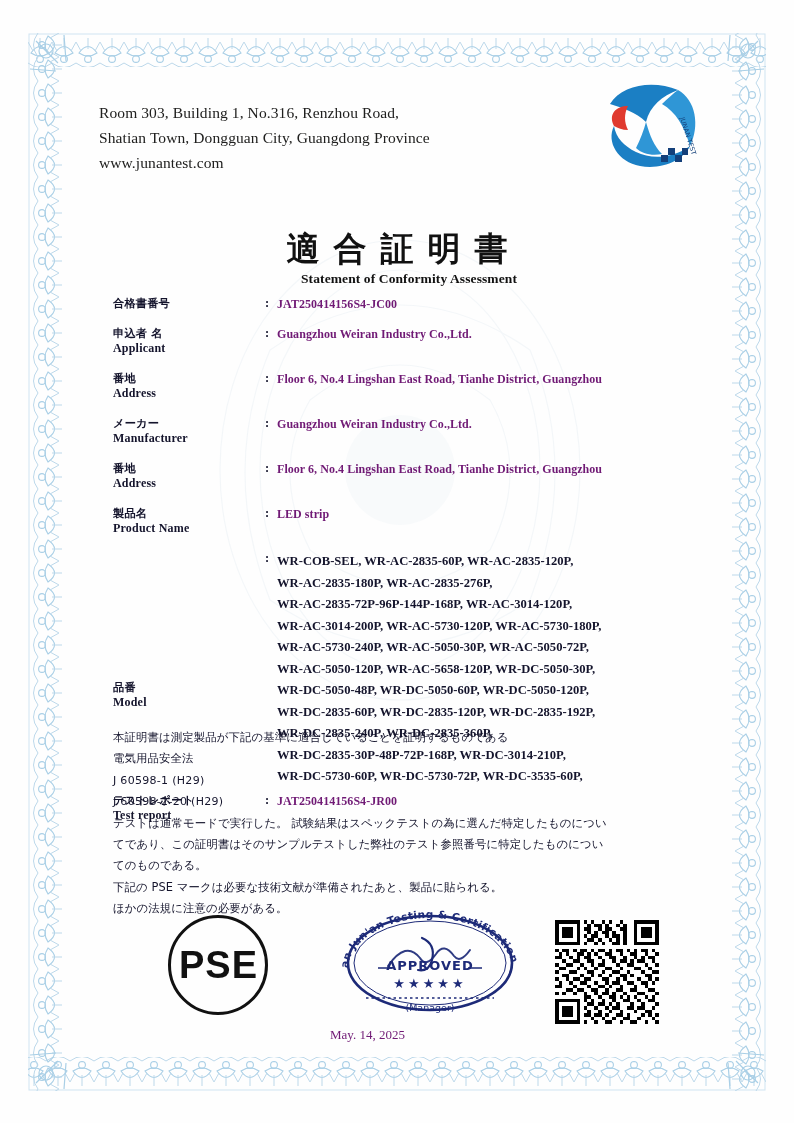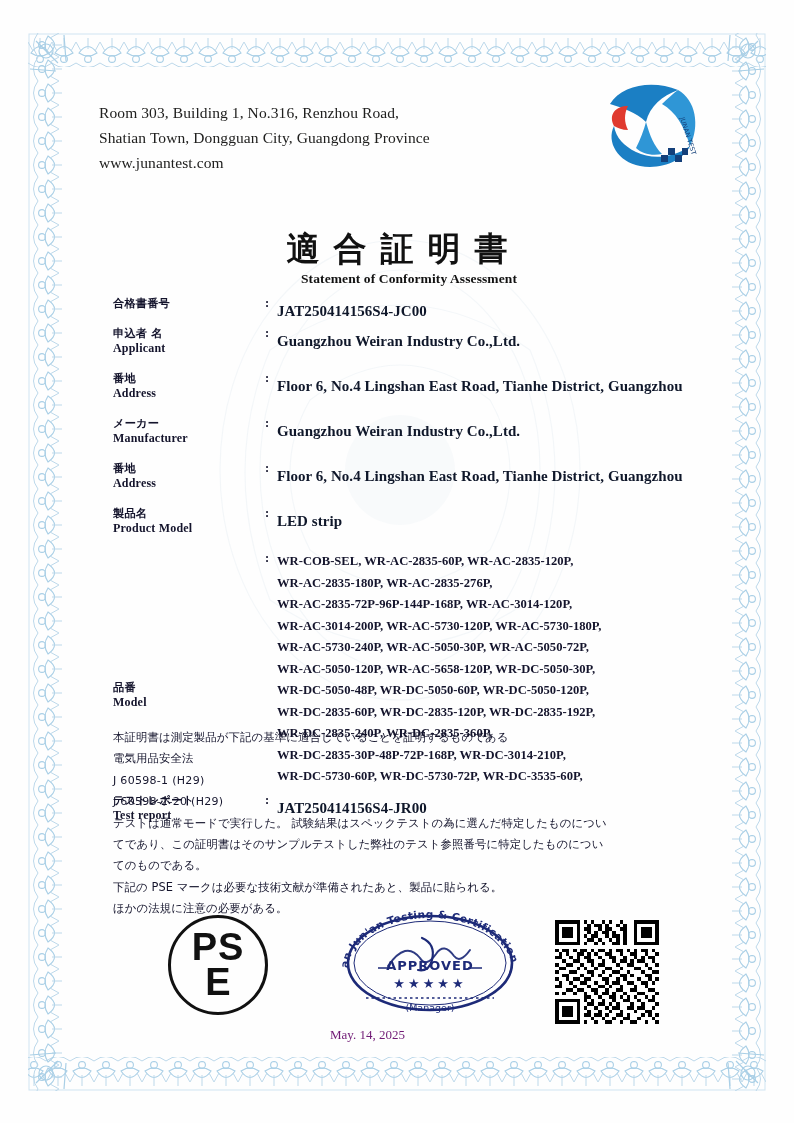--- a/index.html
+++ b/index.html
@@ -94,24 +94,24 @@
   .flabel .en {
     font-family:"Liberation Serif", serif;
     font-size:12px;
     display:block;
   }
   .colon {
     position:absolute; left:152px; top:0;
     font-size:12.5px; font-weight:bold; color:#14142c;
   }
   .fvalue {
-    position:absolute; left:164px; top:8px;
-    font-size:15px;
-    font-weight:bold;
-    color:#0f172a;
+    position:absolute; left:164px; top:1px;
+    font-size:12px;
+    font-weight:bold;
+    color:#701a75;
     line-height:15.3px;
     letter-spacing:.05px;
     white-space:nowrap;
   }
 
   .row-cert   { top:0px;   }
   .row-appl   { top:16px;  }
   .row-addr1  { top:47px;  }
   .row-mfr    { top:78px;  }
   .row-addr2  { top:109px; }
@@ -151,21 +151,21 @@
   .para { margin-top:6px; }
 
   
   .pse {
     position:absolute;
     left:168px; top:915px;
     width:100px; height:100px;
     border:3.2px solid #111;
     border-radius:50%;
     display:flex;
-    flex-direction:column;
+    flex-direction:row;
     align-items:center;
     justify-content:center;
     font-family:"Liberation Sans", sans-serif;
     font-weight:bold;
     color:#111;
   }
   .pse .l1 { font-size:38px; line-height:33px; letter-spacing:1px; }
   .pse .l2 { font-size:38px; line-height:36px; }
 
   .stamp {
@@ -317,21 +317,21 @@
         <span>番地</span>
         <span class="en">Address</span>
       </div>
       <div class="colon">:</div>
       <div class="fvalue">Floor 6, No.4 Lingshan East Road, Tianhe District, Guangzhou</div>
     </div>
 
     <div class="frow row-prod">
       <div class="flabel">
         <span>製品名</span>
-        <span class="en">Product Model</span>
+        <span class="en">Product Name</span>
       </div>
       <div class="colon">:</div>
       <div class="fvalue">LED strip</div>
     </div>
 
     <div class="frow row-model">
       <div class="flabel model-label">
         <span>品番</span>
         <span class="en">Model</span>
       </div>

